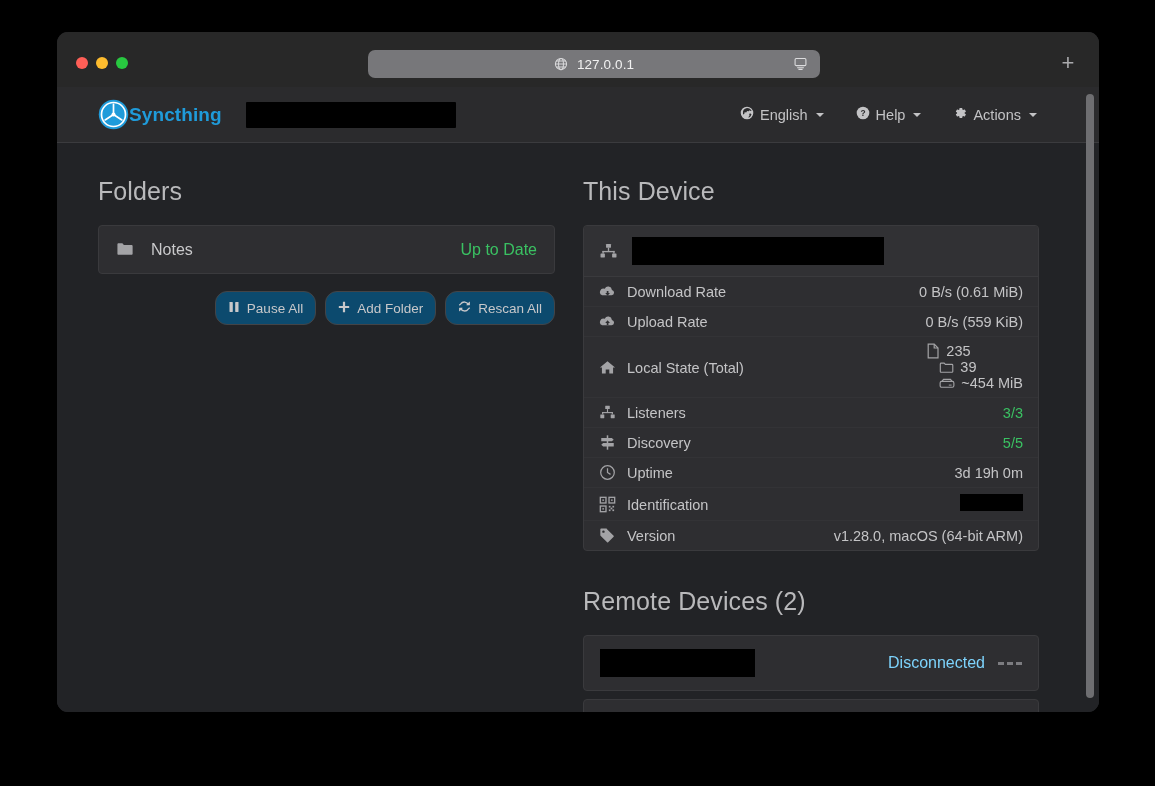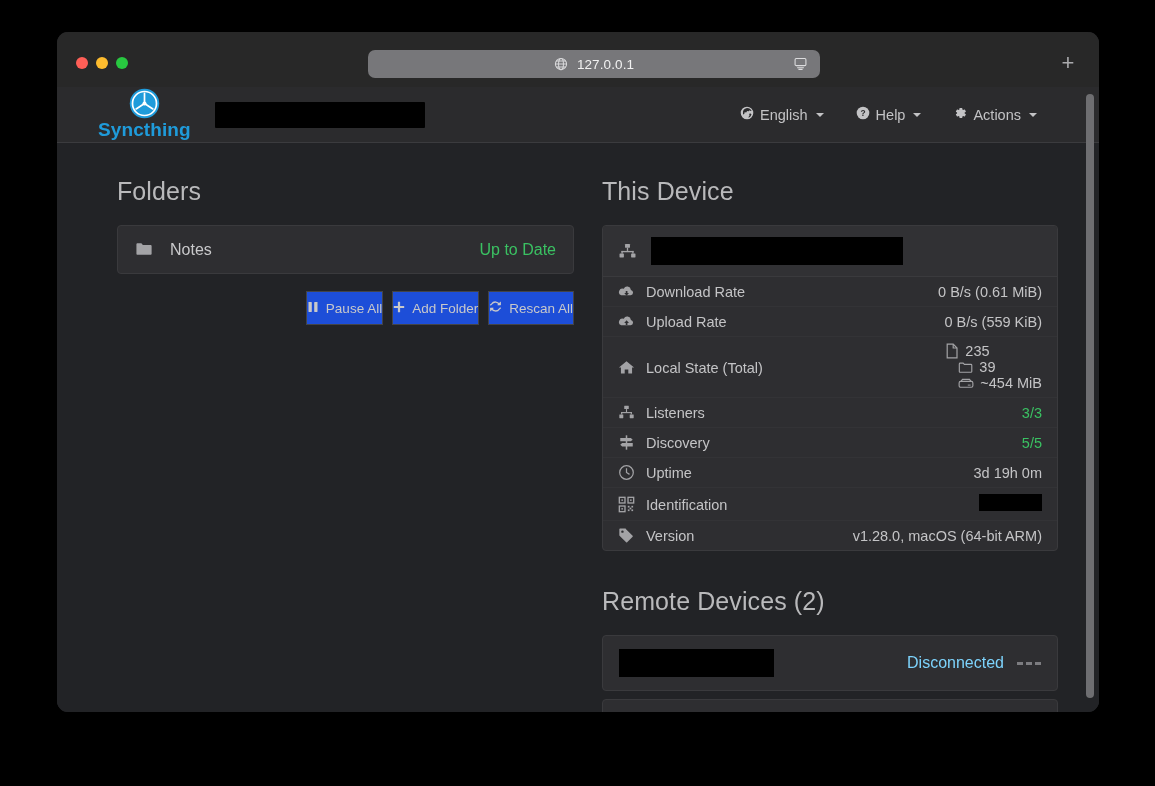--- a/index.html
+++ b/index.html
@@ -100,21 +100,21 @@
   
   .navbar {
     height: 56px;
     background: #2b2b2d;
     border-bottom: 1px solid #3b3b3e;
     display: flex;
     align-items: center;
     padding: 0 24px 0 41px;
     position: relative;
   }
-  .brand { display: flex; align-items: center; gap: 0; flex-direction: column; }
+  .brand { display: flex; align-items: center; gap: 0; }
   .brand-logo { width: 31px; height: 31px; display: block; }
   .brand-name {
     color: #1f9bda;
     font-size: 19px;
     font-weight: bold;
     letter-spacing: 0.1px;
   }
   .redact { background: #000000; display: inline-block; }
   .nav-redact { width: 210px; height: 26px; margin-left: 24px; border-radius: 1px; }
 
@@ -139,21 +139,21 @@
     border-top: 4px solid #c3c3c5;
     margin-left: 2px;
   }
 
   
   .content {
     display: flex;
     padding: 34px 41px 0 41px;
     gap: 28px;
   }
-  .col-left { width: 457px; flex: 0 0 457px; margin-left: 19px; }
+  .col-left { width: 457px; flex: 0 0 457px; }
   .col-right { width: 456px; flex: 0 0 456px; }
 
   h2.section {
     color: #b9b9bb;
     font-size: 25px;
     font-weight: normal;
     margin-bottom: 19px;
     letter-spacing: 0.1px;
   }
   h2.section.spaced { margin-top: 36px; }
@@ -181,26 +181,26 @@
   .icon-mute { color: #a3a3a6; display: flex; align-items: center; }
 
   
   .btn-row {
     display: flex;
     justify-content: flex-end;
     gap: 9px;
     margin-top: 17px;
   }
   .btn {
-    background: #1d4ed8;
+    background: #0c4a6e;
     border: 1px solid #434447;
-    border-radius: 0;
+    border-radius: 12px;
     color: #c8c8ca;
     font-size: 13.5px;
-    padding: 8px 0;
+    padding: 8px 12px;
     display: flex;
     align-items: center;
     gap: 7px;
     font-family: "Liberation Sans", sans-serif;
   }
 
   
   .dev-head {
     display: flex;
     align-items: center;

